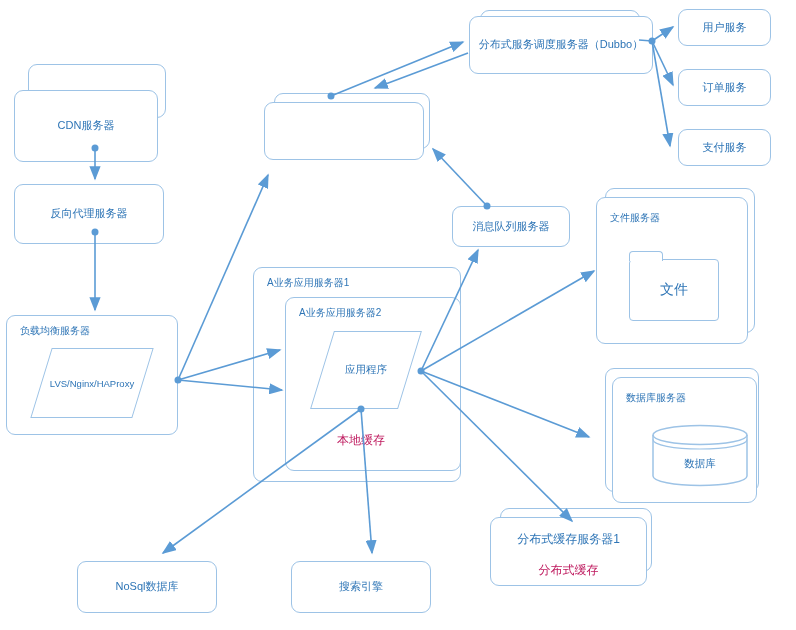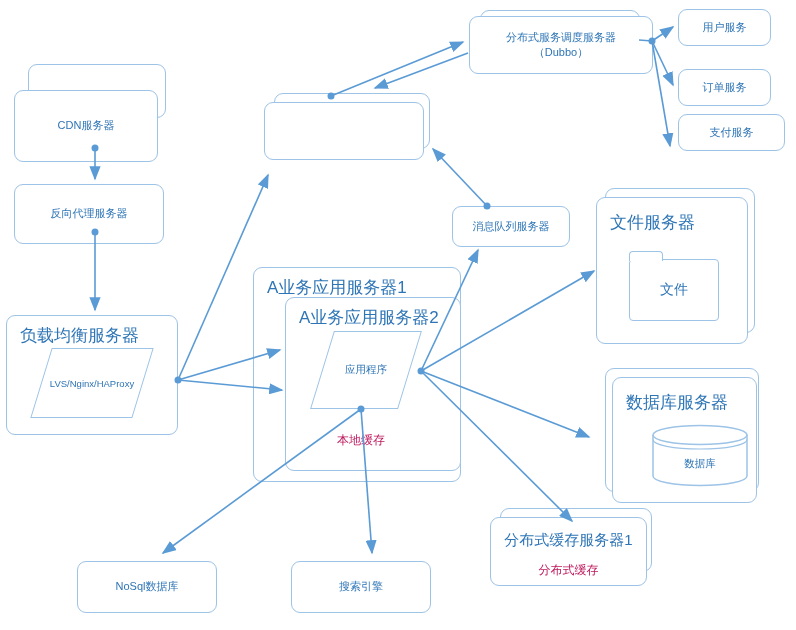--- a/index.html
+++ b/index.html
@@ -11,29 +11,29 @@
   .node,.stack,.cbox {
     position:absolute; background:#fff;
     border:1.5px solid #9DC3E6; border-radius:9px;
   }
   .node {
     display:flex; align-items:center; justify-content:center;
     text-align:center; color:#2E75B6; font-size:11px; line-height:1.4;
   }
   .clabel {
     position:absolute; left:13px; top:8px; color:#2E75B6;
-    font-size:17px; white-space:nowrap;
+    font-size:10px; white-space:nowrap;
   }
   .para {
     position:absolute; background:#fff; border:1.5px solid #9DC3E6;
     transform:skewX(-17deg); display:flex; align-items:center; justify-content:center;
   }
   .para > span { transform:skewX(17deg); color:#2E75B6; font-size:10.5px; white-space:nowrap; }
   .black-label { position:absolute; color:#be185d; font-size:12px; white-space:nowrap; text-align:center; }
-  .blue-center { position:absolute; width:100%; text-align:center; color:#2E75B6; font-size:15px; }
+  .blue-center { position:absolute; width:100%; text-align:center; color:#2E75B6; font-size:12px; }
   .folder {
     position:absolute; border:1.5px solid #9DC3E6; border-radius:4px; background:#fff;
     display:flex; align-items:center; justify-content:center;
   }
   .folder-tab {
     position:absolute; top:-9px; left:-1.5px; width:34px; height:10px;
     border:1.5px solid #9DC3E6; border-bottom:none; border-radius:4px 4px 0 0; background:#fff;
   }
   .folder > span { color:#2E75B6; font-size:14px; }
   .iconwrap { position:absolute; }
@@ -58,32 +58,32 @@
     <div class="clabel">负载均衡服务器</div>
     <div class="para" style="left:34px;top:32px;width:102px;height:70px">
       <span style="font-size:9.5px">LVS/Nginx/HAProxy</span>
     </div>
   </div>
 
   <div class="stack" style="left:274px;top:93px;width:156px;height:56px"></div>
   <div class="stack" style="left:264px;top:102px;width:160px;height:58px"></div>
 
   <div class="stack" style="left:480px;top:10px;width:160px;height:56px"></div>
-  <div class="node" style="left:469px;top:16px;width:184px;height:58px;flex-direction:column">
+  <div class="node" style="left:469px;top:16px;width:184px;height:58px;flex-direction:row">
     <span>分布式服务调度服务器</span>
     <span>（Dubbo）</span>
   </div>
 
   <div class="node" style="left:678px;top:9px;width:93px;height:37px">
     <span>用户服务</span>
   </div>
   <div class="node" style="left:678px;top:69px;width:93px;height:37px">
     <span>订单服务</span>
   </div>
-  <div class="node" style="left:678px;top:114px;width:107px;height:37px">
+  <div class="node" style="left:678px;top:129px;width:93px;height:37px">
     <span>支付服务</span>
   </div>
 
   <div class="node" style="left:452px;top:206px;width:118px;height:41px">
     <span>消息队列服务器</span>
   </div>
 
   <div class="cbox" style="left:253px;top:267px;width:208px;height:215px">
     <div class="clabel">A业务应用服务器1</div>
   </div>

